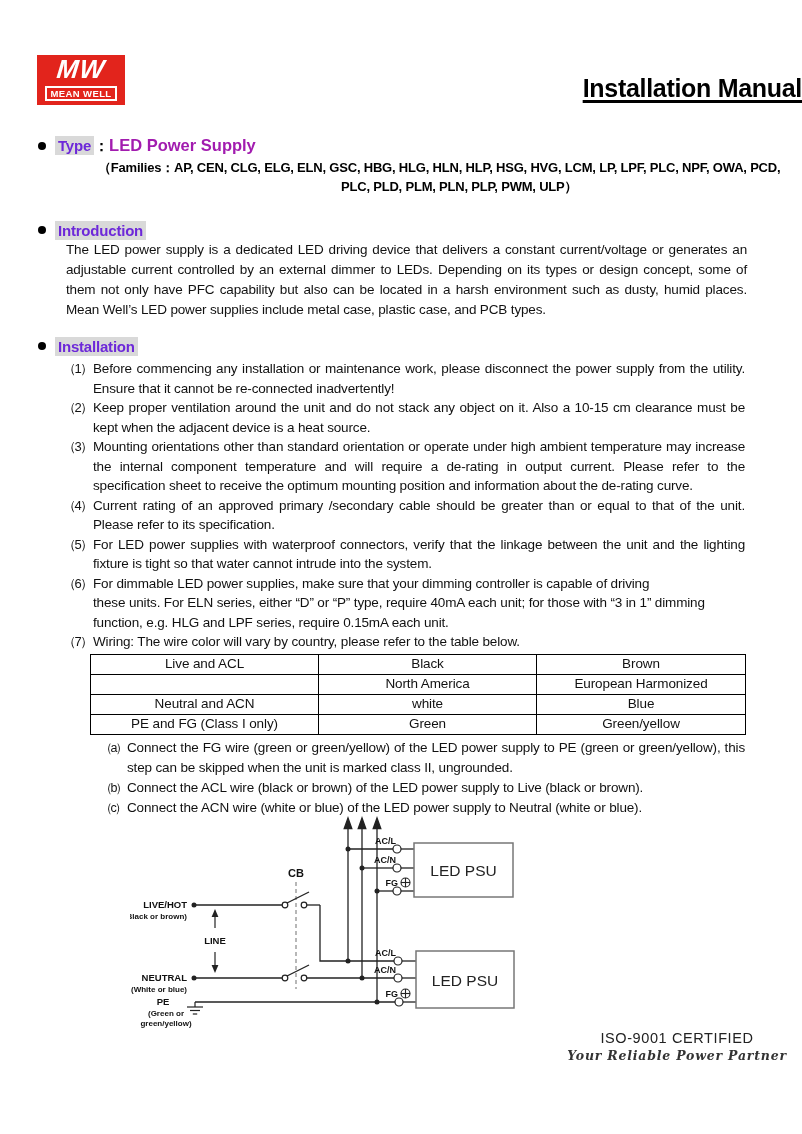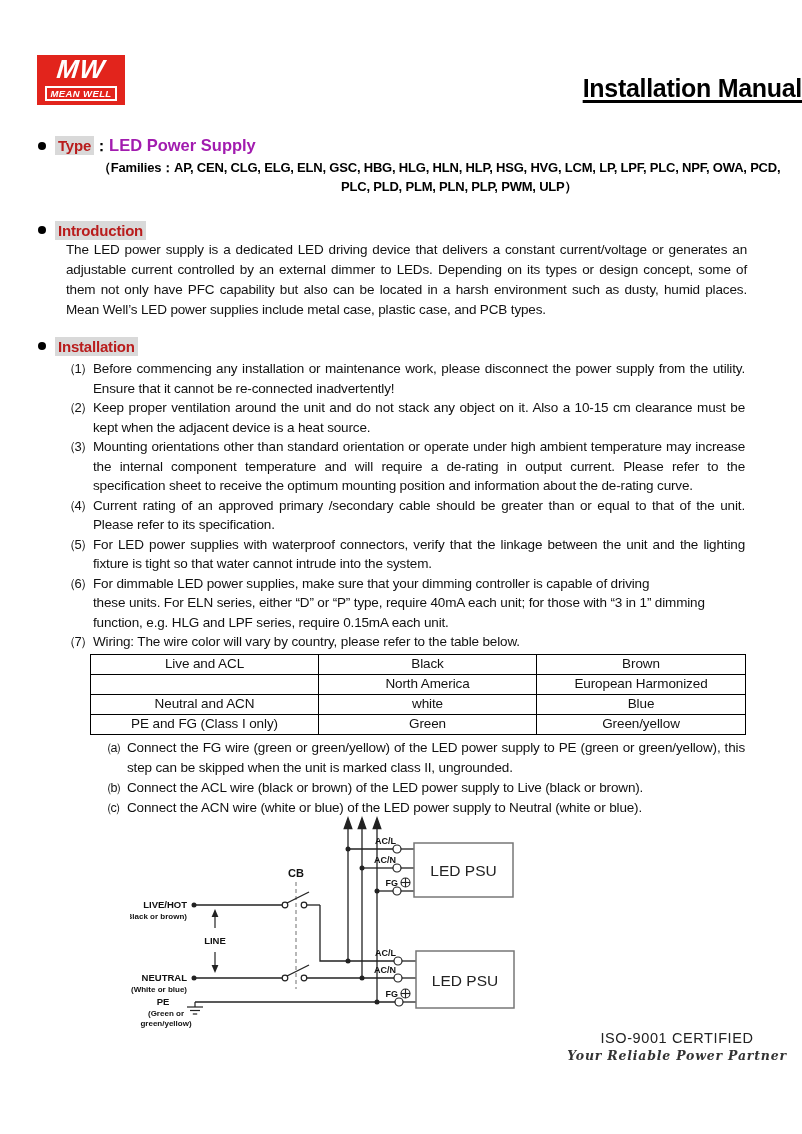--- a/index.html
+++ b/index.html
@@ -7,32 +7,32 @@
   body { width:802px; height:1134px; font-family:"Liberation Sans",sans-serif; color:#111; position:relative; overflow:hidden; }
   .page { position:relative; width:802px; height:1134px; background:#fff; }
 
   
   .logo { position:absolute; left:37px; top:55px; width:88px; height:50px; background:#e2241c;
           display:flex; flex-direction:column; align-items:center; justify-content:space-between;
           padding:1px 4px 4px; }
   .logo-mw { color:#fff; font-weight:bold; font-style:italic; font-size:26px; line-height:27px;
              transform:skewX(-6deg); letter-spacing:1px; }
   .logo-brand { color:#fff; border:2px solid #fff; font-size:9.5px; font-weight:bold; line-height:11px;
-                padding:0 3px; letter-spacing:0.4px; white-space:nowrap;font-style:italic; }
+                padding:0 3px; letter-spacing:0.4px; white-space:nowrap; }
 
   
   .title-wrap { position:absolute; top:74px; left:0; right:0; text-align:right; padding-left:48px; }
   .doc-title { font-size:25px; font-weight:bold; letter-spacing:-0.3px; color:#000;
                text-decoration:underline; text-decoration-thickness:2.5px; text-underline-offset:3px; }
 
   
   .abs { position:absolute; }
   .bullet-row { display:flex; align-items:center; gap:9px; height:20px; }
   .bullet { width:8px; height:8px; border-radius:50%; background:#000; flex:none; }
-  .sec-label { font-size:15px; font-weight:bold; background:#d9d9d9; padding:1px 3px; letter-spacing:-0.2px; color:#b91c1c; }
+  .sec-label { font-size:15px; font-weight:bold; background:#d9d9d9; padding:1px 3px; letter-spacing:-0.2px; color:#6d28d9; }
 
   
   .sec-type { left:38px; top:136px; }
   .type-colon { font-weight:bold; font-size:15px; color:#000; }
   .type-value { font-weight:bold; font-size:16.5px; color:#a21caf;margin-top:48px; }
   .families { font-weight:bold; font-size:13px; letter-spacing:-0.2px; white-space:nowrap; color:#000; }
   .fam1 { margin:3px 3px 0 60px; }
   .fam2 { margin:1px 0 0 303px; }
 
   

